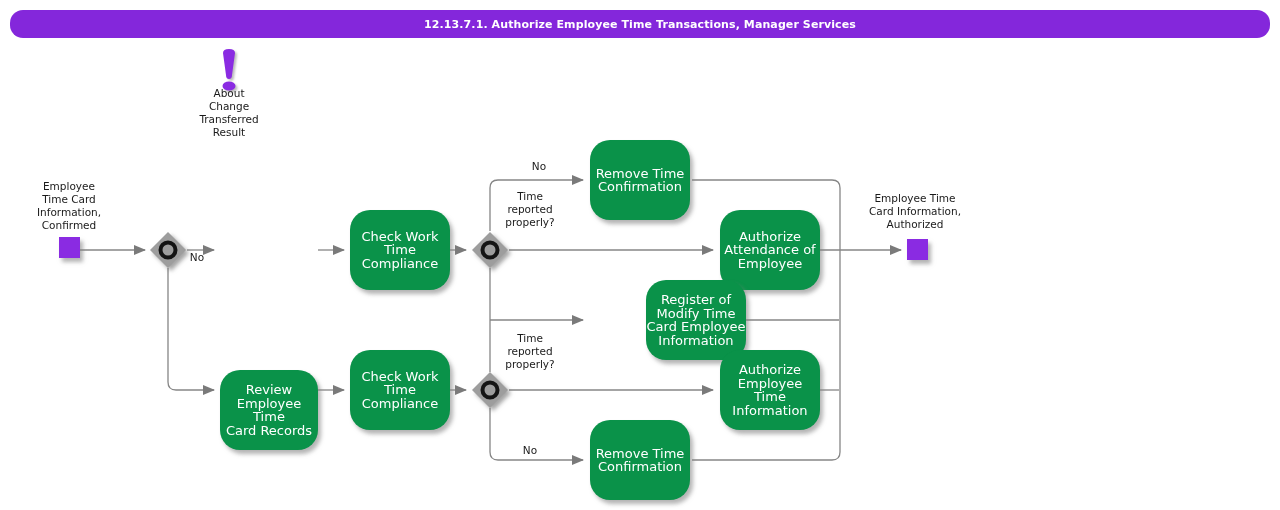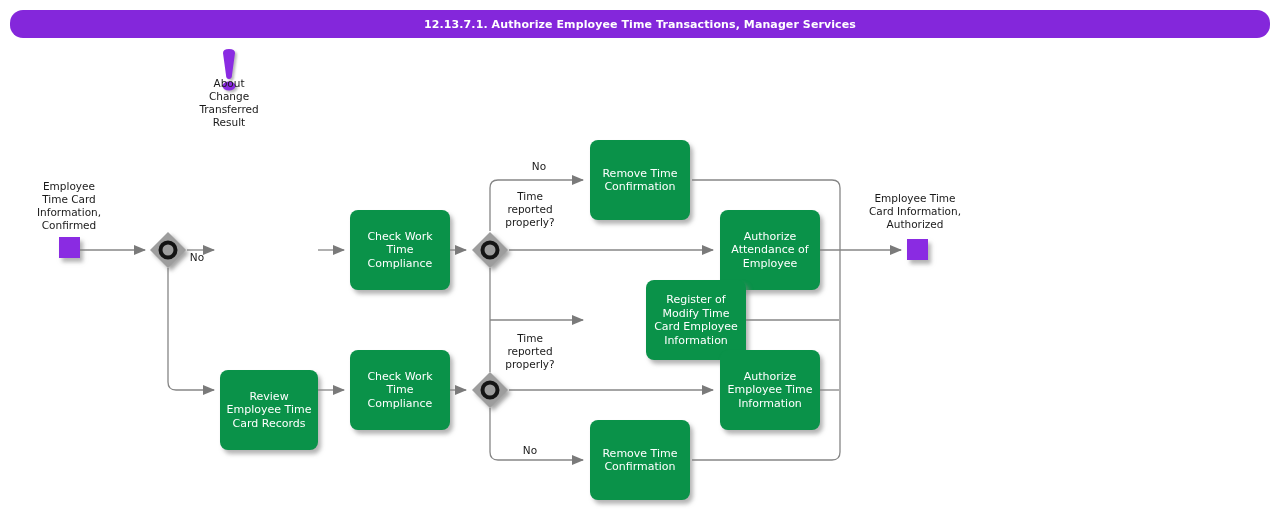--- a/index.html
+++ b/index.html
@@ -4,22 +4,22 @@
 <style>
   html,body{margin:0;padding:0;background:#fff;}
   .canvas{position:relative;width:1280px;height:510px;background:#ffffff;overflow:hidden;
           font-family:"DejaVu Sans","Liberation Sans",sans-serif;}
   .titlebar{position:absolute;left:10px;top:10px;width:1260px;height:28px;background:#8427DB;
             color:#ffffff;font-size:11px;font-weight:bold;display:flex;align-items:center;
             justify-content:center;letter-spacing:.1px;border-radius:13px;}
   svg.wires{position:absolute;left:0;top:0;pointer-events:none;}
   .lbl{position:absolute;color:#1a1a1a;font-size:10.5px;line-height:13px;text-align:center;
        white-space:pre-line;}
-  .task{position:absolute;width:100px;height:80px;background:#0A9249;border-radius:8px;
-        color:#ffffff;font-size:11px;line-height:13.5px;text-align:center;display:flex;
+  .task{position:absolute;width:100px;height:80px;background:#0A9249;border-radius:20px;
+        color:#ffffff;font-size:13px;line-height:13.5px;text-align:center;display:flex;
         align-items:center;justify-content:center;white-space:pre-line;cursor:pointer;
         box-shadow:3px 4px 4px rgba(130,130,130,.6);}
   .event-square{position:absolute;width:21px;height:21px;background:#8A2BE2;
         box-shadow:3px 4px 4px rgba(130,130,130,.6);}
   .diamond{position:absolute;width:44px;height:44px;filter:drop-shadow(3px 3px 2px rgba(90,90,90,.55));}
   .annot{position:absolute;cursor:pointer;}
 </style>
 </head>
 <body>
 
@@ -53,21 +53,21 @@
       <path d="M820,250 H901" marker-end="url(#arr)"></path>
     </g>
   </svg>
 
   <div class="annot" style="left:216px;top:46px;width:28px;height:48px;">
     <svg width="28" height="48" viewBox="0 0 28 48" style="filter:drop-shadow(2px 2px 1px rgba(120,120,120,.5));">
       <path d="M7,7 Q7,3 13,3 Q19,3 19,7 L16,29 Q16,33 13,33 Q10,33 10,29 Z" fill="#8A2BE2"></path>
       <ellipse cx="13" cy="40" rx="6.5" ry="4.5" fill="#8A2BE2"></ellipse>
     </svg>
   </div>
-  <div class="lbl" style="left:179px;top:77px;width:100px;">About
+  <div class="lbl" style="left:179px;top:87px;width:100px;">About
 Change
 Transferred
 Result</div>
 
   <div class="lbl" style="left:19px;top:180px;width:100px;">Employee
 Time Card
 Information,
 Confirmed</div>
   <div class="event-square" style="left:59px;top:237px;"></div>
 

